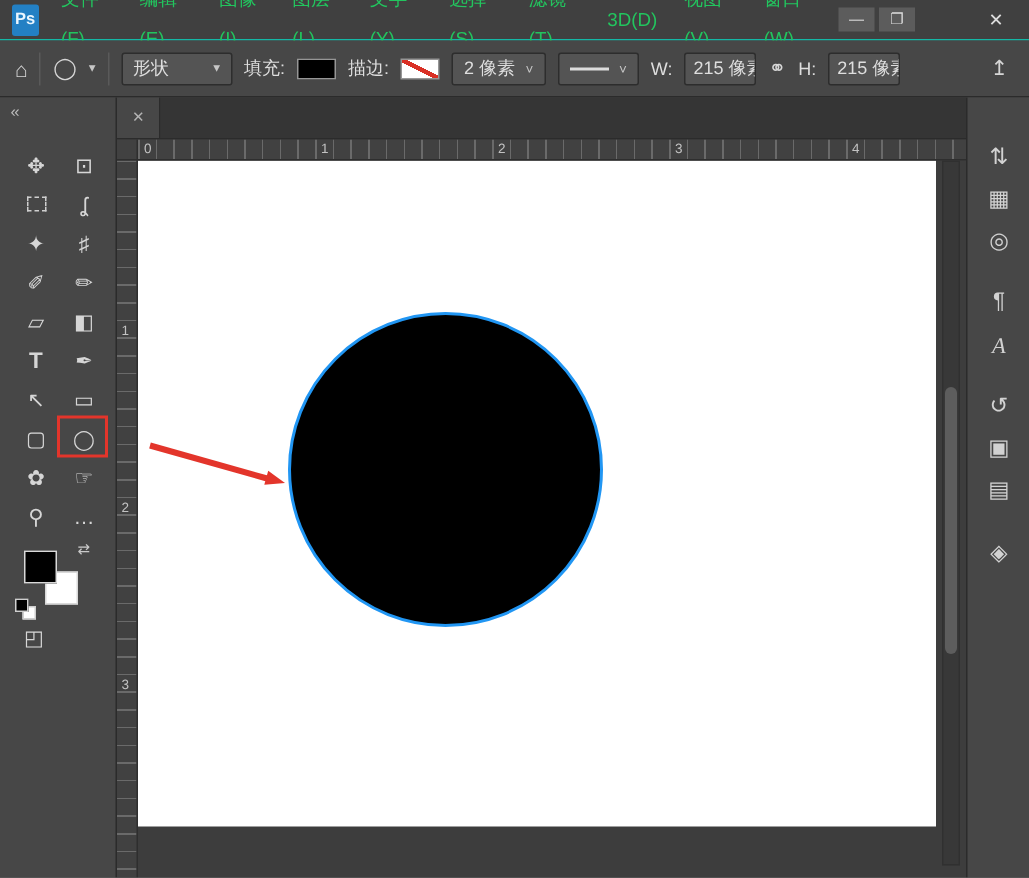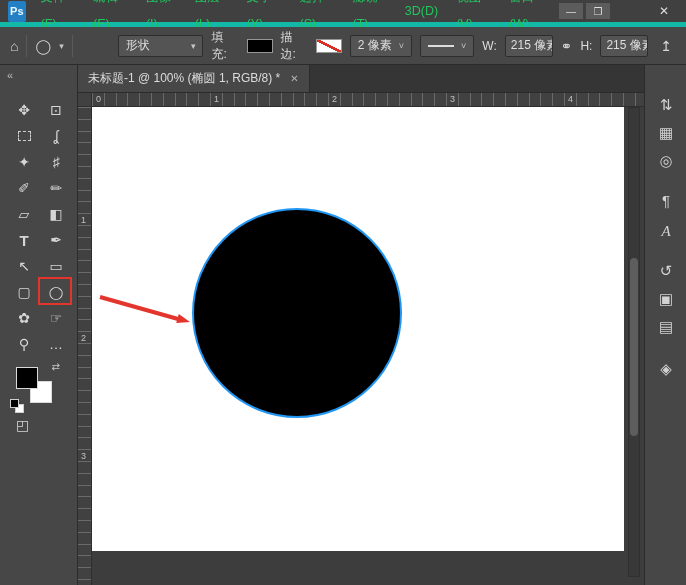--- a/index.html
+++ b/index.html
@@ -1,21 +1,21 @@
 <!DOCTYPE html>
 <html><head>
 <meta charset="utf-8">
 <style>
   * { margin:0; padding:0; box-sizing:border-box; }
   html,body { width:686px; height:585px; background:#2b2b2b; }
   body { font-family:"Liberation Sans","DejaVu Sans",sans-serif; overflow:hidden; }
   .window { width:686px; height:585px; display:flex; flex-direction:column; background:#474747; position:relative; }
 
   
-  .menu-bar { height:27px; background:#404040; border-bottom:5px solid #14b8a6; display:flex; align-items:center; padding:0 6px; flex:none; }
+  .menu-bar { height:27px; background:#404040; border-bottom:1px solid #14b8a6; display:flex; align-items:center; padding:0 6px; flex:none; }
   .ps-logo { width:21px; height:21px; border-radius:2px; background:#2380c4; color:#eaf6ff; font-size:11px; font-weight:bold; display:flex; align-items:center; justify-content:center; margin:0 6px 0 2px; }
   .menu-item { padding:4px 9px; font-size:12.5px; color:#22c55e; line-height:27px; cursor:default; }
   .win-controls { margin-left:auto; display:flex; align-items:center; }
   .win-btn { width:24px; height:16px; background:#5c5c5c; color:#ddd; font-size:10px; display:flex; align-items:center; justify-content:center; margin-left:3px; }
   .win-btn.close { background:transparent; font-size:12px; margin-left:42px; margin-right:4px; }
 
   
   .options-bar { height:38px; background:#474747; border-bottom:1px solid #2b2b2b; display:flex; align-items:center; padding:0 10px; gap:8px; font-size:12px; color:#dedede; flex:none; }
   .opt-icon { font-size:14px; color:#d6d6d6; }
   .opt-sep { width:1px; height:22px; background:#5a5a5a; }
@@ -106,21 +106,21 @@
       <div class="win-btn close" data-name="close-button">✕</div>
     </div>
   </div>
 
   <div class="options-bar" data-name="options-bar">
     <span class="opt-icon" data-name="home-icon">⌂</span>
     <div class="opt-sep" data-name="separator"></div>
     <span class="opt-icon" data-name="tool-preset-icon">◯</span>
     <span class="chev" data-name="chevron-down-icon">▾</span>
     <div class="opt-sep" data-name="separator"></div>
-    <div class="opt-select" data-name="tool-mode-select" style="width:86px;justify-content:space-between;margin-left:37px;">
+    <div class="opt-select" data-name="tool-mode-select" style="width:74px;justify-content:space-between;">
       <span data-name="tool-mode-value">形状</span>
       <span class="chev" data-name="chevron-down-icon">▾</span>
     </div>
     <span data-name="fill-label">填充:</span>
     <div class="swatch-fill" data-name="fill-swatch"></div>
     <span data-name="stroke-label">描边:</span>
     <div class="swatch-stroke" data-name="stroke-swatch"></div>
     <div class="opt-select" data-name="stroke-width-select">
       <span data-name="stroke-width-value">2 像素</span>
       <span class="chev" data-name="chevron-down-icon">˅</span>
@@ -216,21 +216,20 @@
           <div class="b" data-name="default-foreground-swatch"></div>
           <div class="w" data-name="default-background-swatch"></div>
         </div>
       </div>
       <span class="mask-icon" data-name="quick-mask-icon">◰</span>
     </div>
 
     <div class="doc-col" data-name="document-column">
       <div class="tab-bar" data-name="document-tab-bar">
         <div class="tab" data-name="document-tab">
-          <span data-name="document-tab-title">未标题-1 @ 100% (椭圆 1, RGB/8) *</span>
           <span class="tab-close" data-name="tab-close-icon">✕</span>
         </div>
       </div>
 
       <div class="doc-area" data-name="document-area">
         <div class="ruler-corner" data-name="ruler-origin-corner"></div>
         <div class="ruler-h" data-name="horizontal-ruler">
           <span class="rnum rh0" data-name="ruler-label">0</span>
           <span class="rnum rh1" data-name="ruler-label">1</span>
           <span class="rnum rh2" data-name="ruler-label">2</span>

